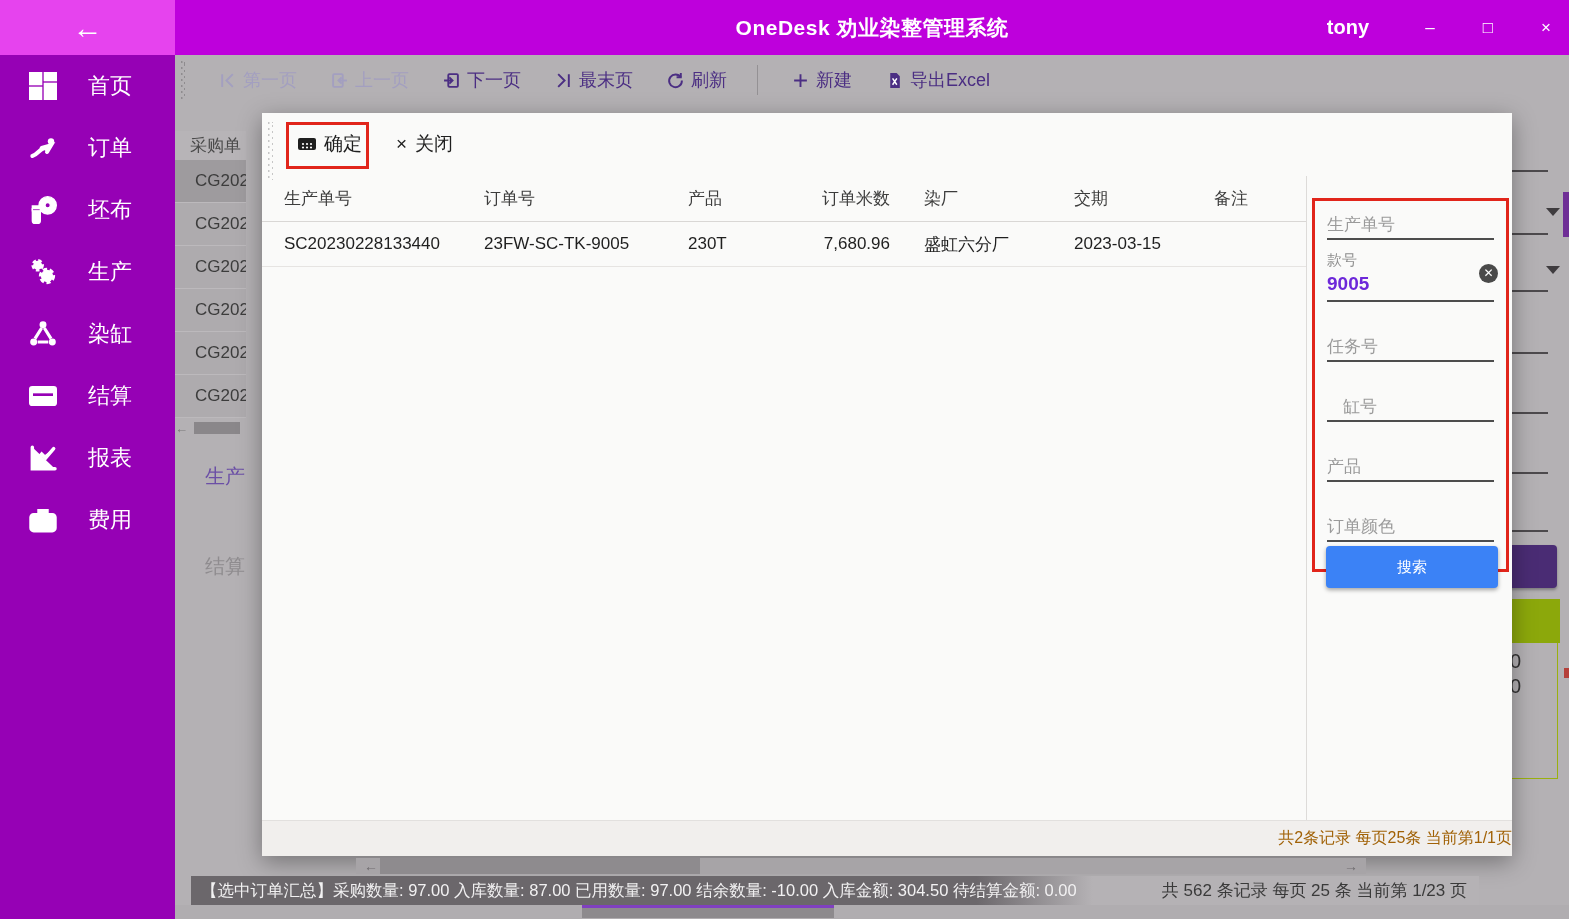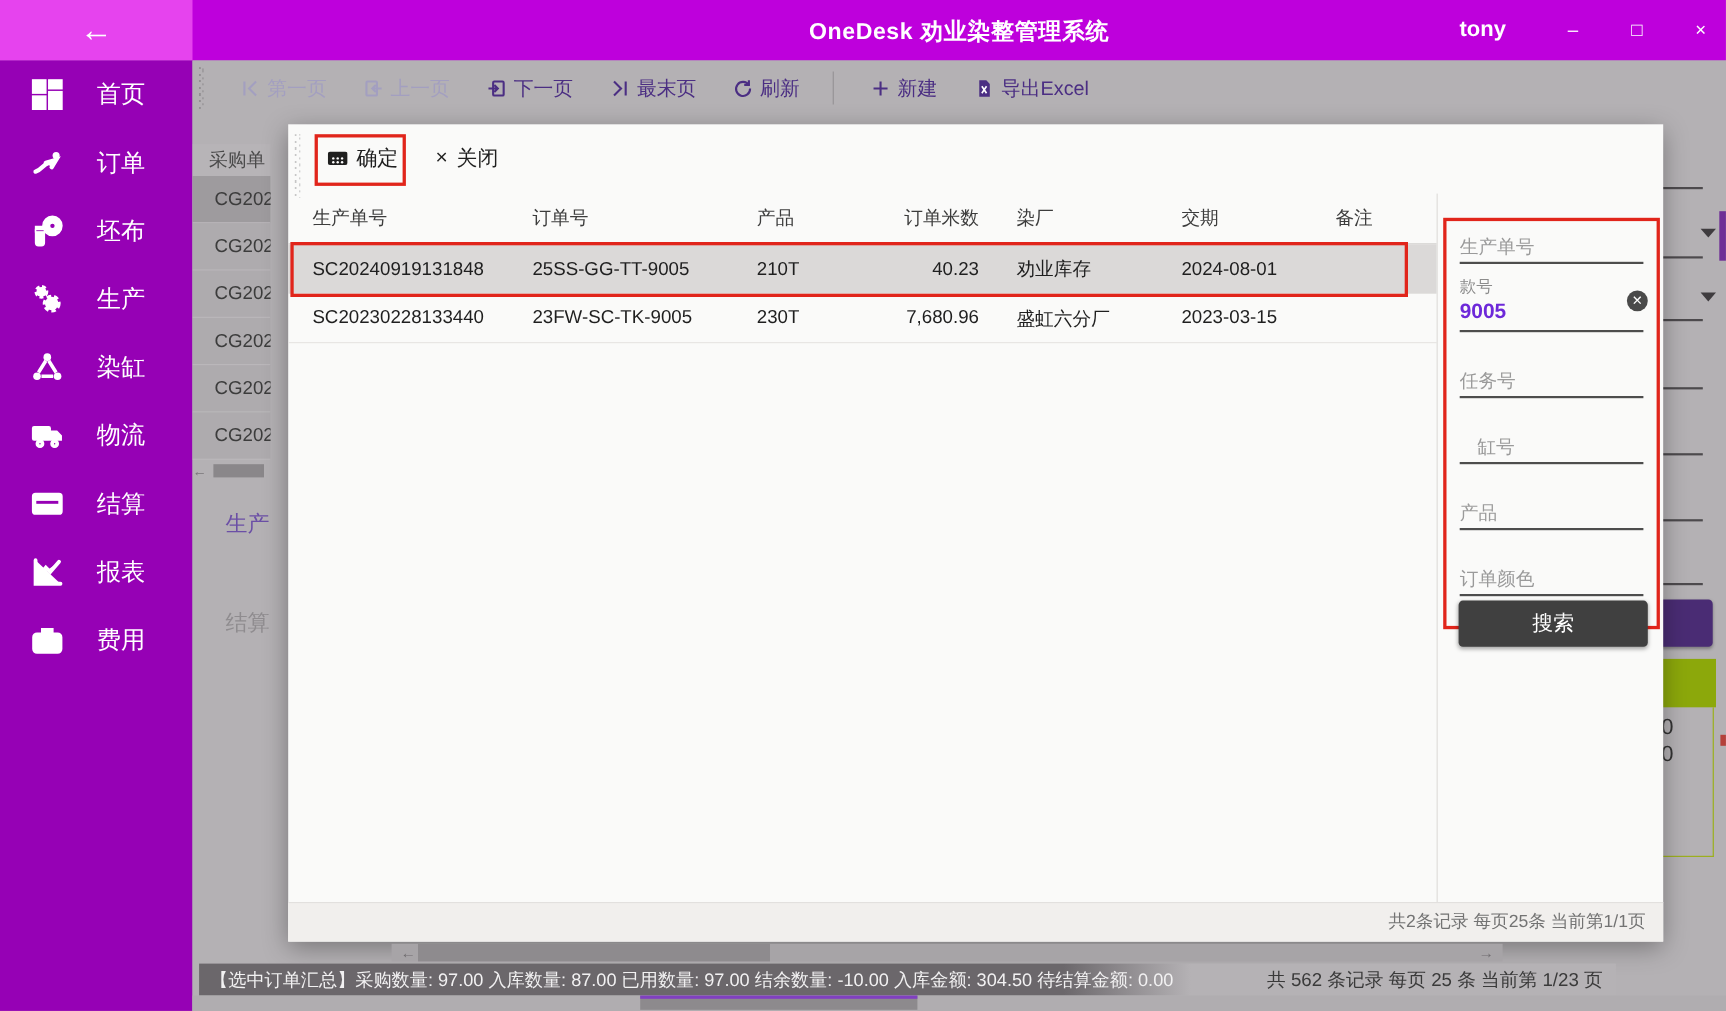--- a/index.html
+++ b/index.html
@@ -95,33 +95,33 @@
   .spanel { position:absolute; left:1050px; top:85px; width:197px; height:374px; border:3px solid #e1251b; background:#fafaf9; }
   .sfield { position:absolute; left:12px; right:12px; }
   .sfield input { width:100%; border:none; outline:none; background:transparent; font-size:17px; color:#2b2b2b;
     font-family:inherit; padding:0; }
   .sfield input::placeholder { color:#9a9a9a; }
   .uline { position:absolute; left:12px; right:12px; height:2px; background:#4d4d4d; }
   .flabel { position:absolute; left:12px; font-size:15px; color:#8c8c8c; }
   .fvalue { position:absolute; left:12px; font-size:19px; color:#6d28d9;font-weight:bold; }
   .clear-btn { position:absolute; right:8px; width:19px; height:19px; border-radius:50%; background:#4a4a4a; color:#fff;
     font-size:12px; line-height:19px; text-align:center; cursor:pointer; }
-  .search-btn { position:absolute; left:11px; top:345px; width:172px; height:42px; background:#404040; color:#fff;
-    font-size:19px; border:none; border-radius:4px; cursor:pointer; box-shadow:0 2px 4px rgba(0,0,0,.35); font-family:inherit; }
+  .search-btn { position:absolute; left:11px; top:345px; width:172px; height:42px; background:#3b82f6; color:#fff;
+    font-size:15px; border:none; border-radius:4px; cursor:pointer; box-shadow:0 2px 4px rgba(0,0,0,.35); font-family:inherit; }
 
   .dlg-footer { position:absolute; left:0; bottom:0; width:100%; height:36px; background:#f1efed; border-top:1px solid #e2e0de;
-    display:flex; align-items:center; justify-content:flex-end; padding-right:16px; font-size:16px; color:#737373; }
+    display:flex; align-items:center; justify-content:flex-end; font-size:16px; color:#a16207; }
 
   
   .hscroll1 { position:absolute; left:175px; top:856px; width:1394px; height:20px; }
   .hs-track { position:absolute; left:181px; top:2px; width:1010px; height:16px; background:#a7a4a7; }
   .hs-arrow { position:absolute; top:0; font-size:14px; color:#6f6c6f; line-height:16px; cursor:pointer; }
   .hs-thumb { position:absolute; left:24px; top:0; width:320px; height:16px; background:#8e8b8e; cursor:pointer; }
 
-  .statusbar { position:absolute; left:181px; top:876px; width:1288px; height:29px;
+  .statusbar { position:absolute; left:191px; top:876px; width:1288px; height:29px;
     background:linear-gradient(90deg,#6b676b 0%,#6b676b 61%,#b5b2b5 70%,#b5b2b5 100%);
     display:flex; align-items:center; }
   .sb-summary { margin-left:10px; font-size:16.5px; color:#f2f1f2; white-space:nowrap; }
   .sb-pagination { position:absolute; right:12px; font-size:17px; color:#3a3a3a; white-space:nowrap; }
 
   .hscroll2 { position:absolute; left:175px; top:905px; width:1394px; height:14px; background:#b0adb0; }
   .hs2-thumb { position:absolute; left:407px; top:0; width:252px; height:13px; background:#8d8a8d; border-top:3px solid #8040c0; cursor:pointer; }
 </style>
 </head>
 <body>
@@ -186,33 +186,20 @@
   <div class="side-item">
     <span class="ic">
       <svg viewBox="0 0 24 24" fill="none" stroke-width="2.4">
           <circle cx="12" cy="5" r="2.6" fill="#fff" stroke="none"></circle>
           <circle cx="5" cy="18" r="2.6" fill="#fff" stroke="none"></circle>
           <circle cx="19" cy="18" r="2.6" fill="#fff" stroke="none"></circle>
           <path d="M11 7.5L6 15.5M13 7.5l5 8M8 18h8"></path>
         </svg>
     </span>
     <span class="lbl">染缸</span>
-  </div>
-  <div class="side-item">
-    <span class="ic">
-      <svg viewBox="0 0 24 24" stroke="none">
-          <rect x="2" y="6" width="12" height="9" rx="1"></rect>
-          <path d="M14 9h4.5l3 3.2V15H14z"></path>
-          <circle cx="7" cy="17.5" r="2.5"></circle>
-          <circle cx="17" cy="17.5" r="2.5"></circle>
-          <circle cx="7" cy="17.5" r="1" fill="#9601b5"></circle>
-          <circle cx="17" cy="17.5" r="1" fill="#9601b5"></circle>
-        </svg>
-    </span>
-    <span class="lbl">物流</span>
   </div>
   <div class="side-item">
     <span class="ic">
       <svg viewBox="0 0 24 24" stroke="none">
           <rect x="2" y="5" width="20" height="14" rx="2"></rect>
           <rect x="4" y="9.5" width="16" height="3" fill="#9601b5"></rect>
         </svg>
     </span>
     <span class="lbl">结算</span>
   </div>
@@ -352,30 +339,20 @@
   <div class="dlg-table">
     <div class="trow head">
       <div class="tcell c0">生产单号</div>
       <div class="tcell c1">订单号</div>
       <div class="tcell c2">产品</div>
       <div class="tcell c3">订单米数</div>
       <div class="tcell c4">染厂</div>
       <div class="tcell c5">交期</div>
       <div class="tcell c6">备注</div>
     </div>
-    <div class="trow r0">
-      <div class="tcell c0">SC20240919131848</div>
-      <div class="tcell c1">25SS-GG-TT-9005</div>
-      <div class="tcell c2">210T</div>
-      <div class="tcell c3">40.23</div>
-      <div class="tcell c4">劝业库存</div>
-      <div class="tcell c5">2024-08-01</div>
-      <div class="tcell c6"></div>
-      <div class="anno anno-row"></div>
-    </div>
     <div class="trow r1">
       <div class="tcell c0">SC20230228133440</div>
       <div class="tcell c1">23FW-SC-TK-9005</div>
       <div class="tcell c2">230T</div>
       <div class="tcell c3">7,680.96</div>
       <div class="tcell c4">盛虹六分厂</div>
       <div class="tcell c5">2023-03-15</div>
       <div class="tcell c6"></div>
     </div>
   </div>

